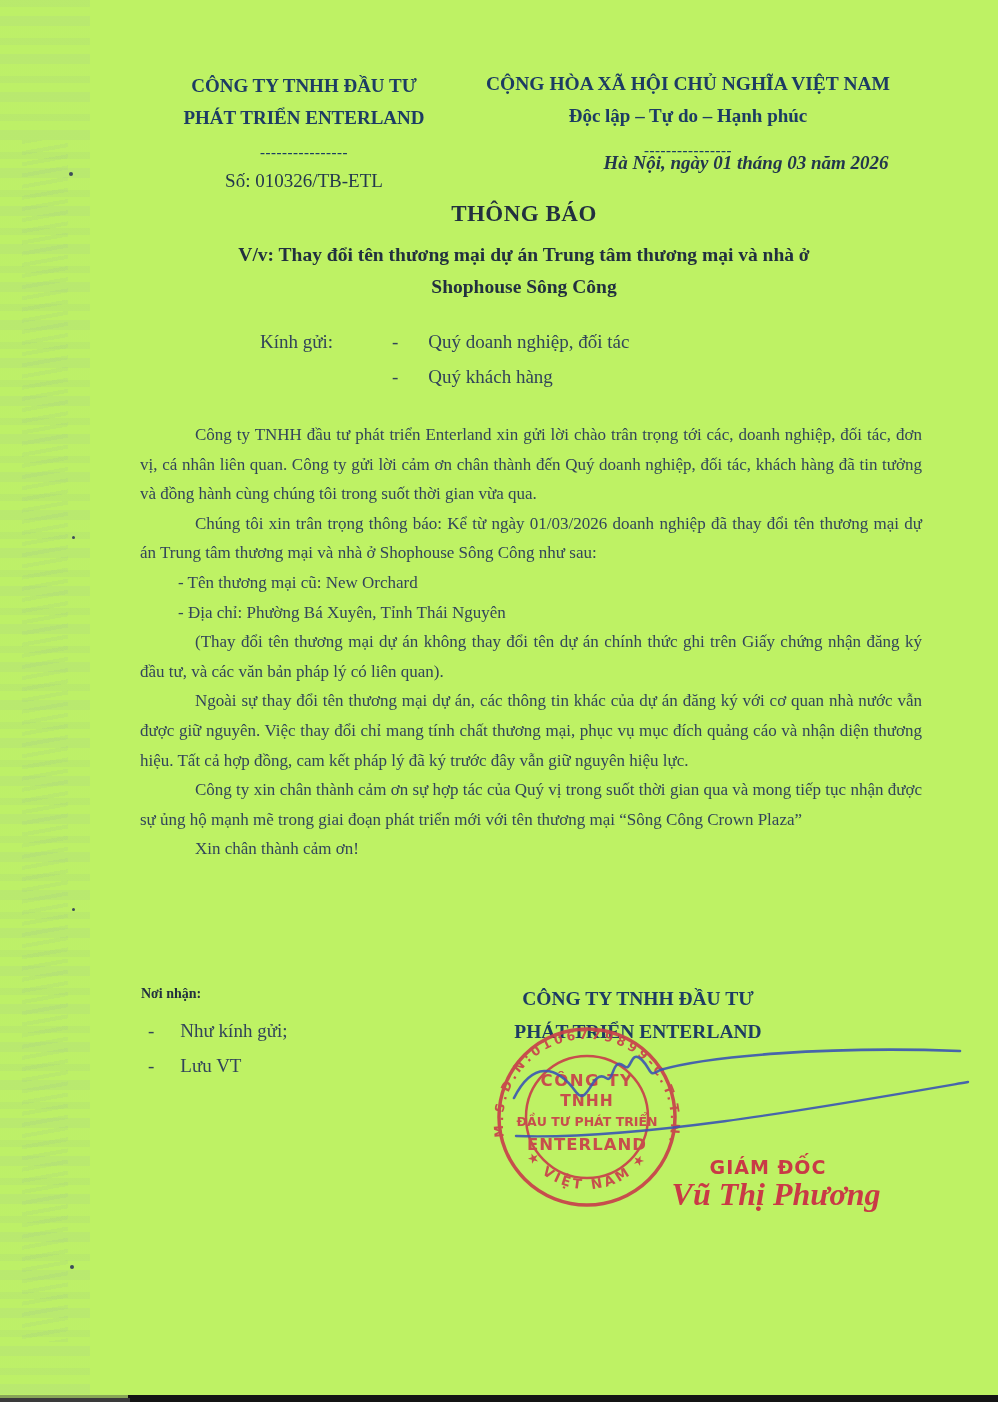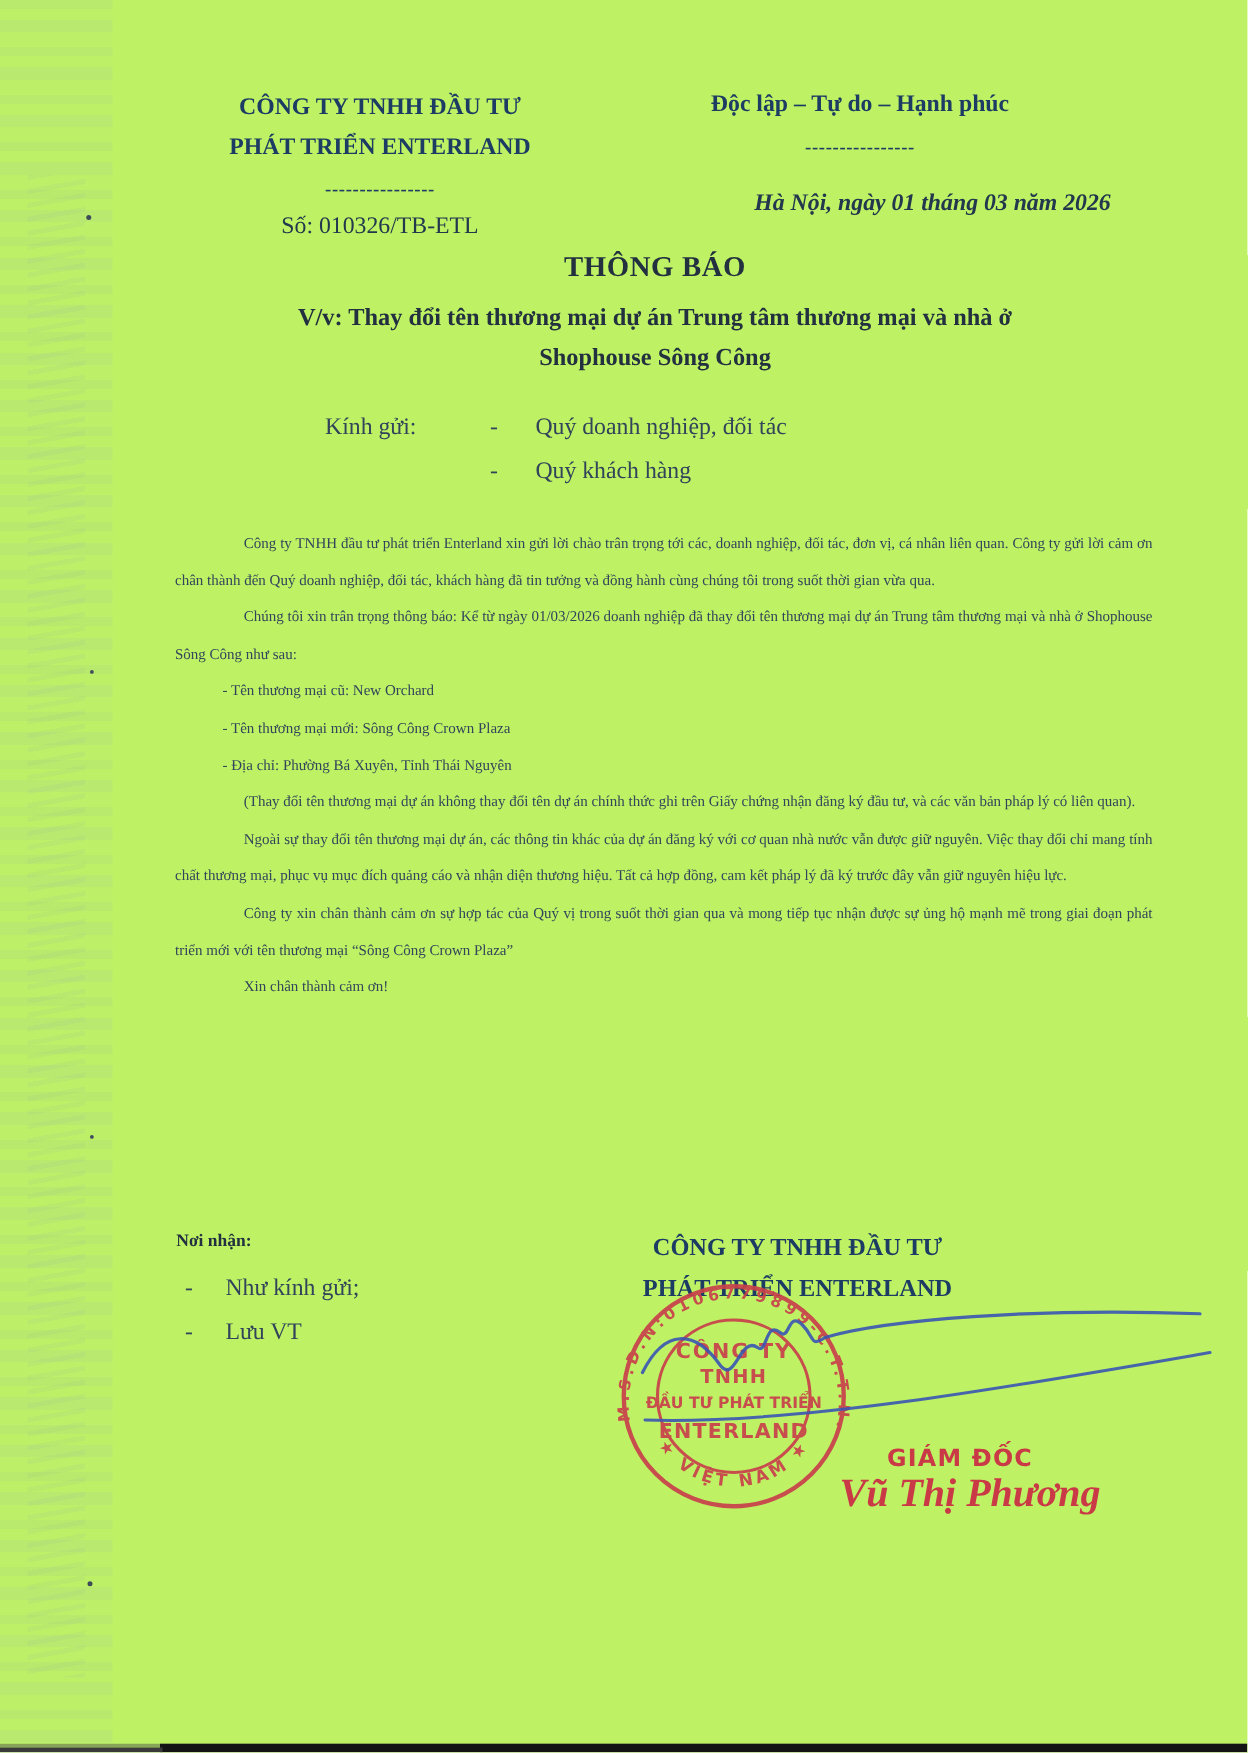--- a/index.html
+++ b/index.html
@@ -48,21 +48,21 @@
              font-weight:bold; font-size:19.5px; line-height:32px; color:#22303f; }
 
   
   .sal-label { left:260px; top:331px; font-size:19px; }
   .sal-row   { display:flex; gap:30px; font-size:19px; }
   .sal-row-1 { left:392px; top:331px; }
   .sal-row-2 { left:392px; top:366px; }
 
   
   .body-block { left:140px; width:782px; top:420px;
-                font-size:12px; line-height:29.6px; text-align:justify; color:#33455a; }
+                font-size:17px; line-height:29.6px; text-align:justify; color:#33455a; }
   .body-block p { margin:0; text-indent:55px; }
   .detail-list { margin:0; padding:0; list-style:none; margin-left:38px; text-align:left; }
   .detail-list li { margin:0; }
 
   
   .noi-nhan-label { left:141px; top:986px; font-size:14px; font-weight:bold; color:#22303f; }
   .noi-row { display:flex; gap:26px; font-size:19px; }
   .noi-row-1 { left:148px; top:1020px; }
   .noi-row-2 { left:148px; top:1055px; }
   .sign-co { left:452px; top:982px; width:372px; text-align:center;
@@ -91,20 +91,21 @@
   <div class="abs bottom-bar2"></div>
 
   <div class="abs hdr-left">
     <div class="hdr-line">CÔNG TY TNHH ĐẦU TƯ</div>
     <div class="hdr-line">PHÁT TRIỂN ENTERLAND</div>
     <div class="divider">----------------</div>
     <div class="doc-no">Số: 010326/TB-ETL</div>
   </div>
 
   <div class="abs hdr-right">
+    <div class="hdr-line-lg">CỘNG HÒA XÃ HỘI CHỦ NGHĨA VIỆT NAM</div>
     <div class="hdr-line">Độc lập – Tự do – Hạnh phúc</div>
     <div class="divider">----------------</div>
   </div>
   <div class="abs date-line">Hà Nội, ngày 01 tháng 03 năm 2026</div>
 
   <div class="abs subject">
     <div>V/v: Thay đổi tên thương mại dự án Trung tâm thương mại và nhà ở</div>
     <div>Shophouse Sông Công</div>
   </div>
   <div class="abs title">THÔNG BÁO</div>
@@ -117,21 +118,20 @@
   <div class="abs sal-row sal-row-2">
     <span>-</span>
     <span>Quý khách hàng</span>
   </div>
 
   <div class="abs body-block">
     <p>Công ty TNHH đầu tư phát triển Enterland xin gửi lời chào trân trọng tới các, doanh nghiệp, đối tác, đơn vị, cá nhân liên quan. Công ty gửi lời cảm ơn chân thành đến Quý doanh nghiệp, đối tác, khách hàng đã tin tưởng và đồng hành cùng chúng tôi trong suốt thời gian vừa qua.</p>
     <p>Chúng tôi xin trân trọng thông báo: Kể từ ngày 01/03/2026 doanh nghiệp đã thay đổi tên thương mại dự án Trung tâm thương mại và nhà ở Shophouse Sông Công như sau:</p>
     <ul class="detail-list">
       <li>- Tên thương mại cũ: New Orchard</li>
-      <li>- Tên thương mại mới: Sông Công Crown Plaza</li>
       <li>- Địa chỉ: Phường Bá Xuyên, Tỉnh Thái Nguyên</li>
     </ul>
     <p>(Thay đổi tên thương mại dự án không thay đổi tên dự án chính thức ghi trên Giấy chứng nhận đăng ký đầu tư, và các văn bản pháp lý có liên quan).</p>
     <p>Ngoài sự thay đổi tên thương mại dự án, các thông tin khác của dự án đăng ký với cơ quan nhà nước vẫn được giữ nguyên. Việc thay đổi chỉ mang tính chất thương mại, phục vụ mục đích quảng cáo và nhận diện thương hiệu. Tất cả hợp đồng, cam kết pháp lý đã ký trước đây vẫn giữ nguyên hiệu lực.</p>
     <p>Công ty xin chân thành cảm ơn sự hợp tác của Quý vị trong suốt thời gian qua và mong tiếp tục nhận được sự ủng hộ mạnh mẽ trong giai đoạn phát triển mới với tên thương mại “Sông Công Crown Plaza”</p>
     <p>Xin chân thành cảm ơn!</p>
   </div>
 
   <div class="abs noi-nhan-label">Nơi nhận:</div>
   <div class="abs noi-row noi-row-1">

